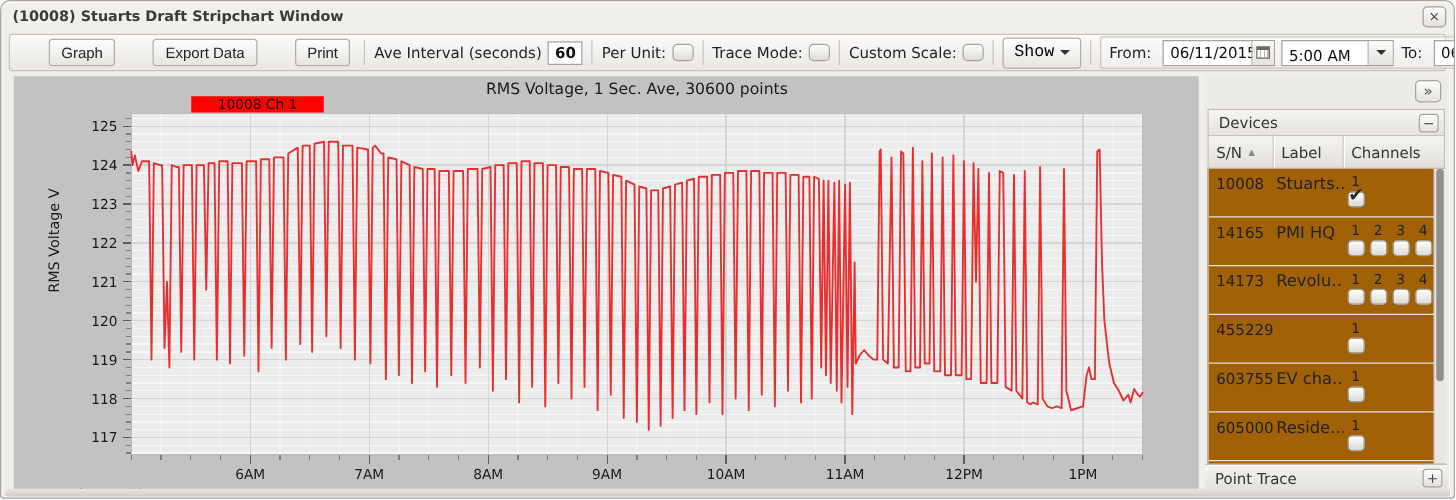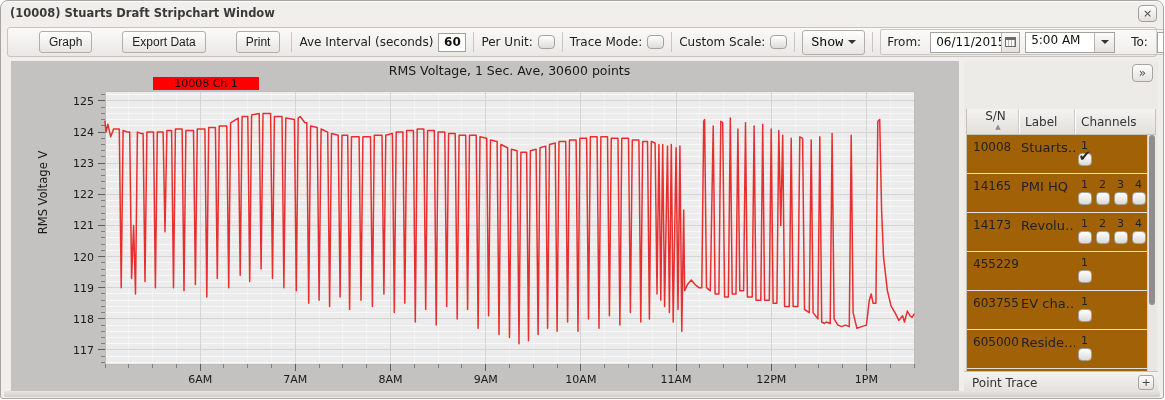--- a/index.html
+++ b/index.html
@@ -25,42 +25,42 @@
   .show-btn{display:flex;align-items:center;gap:5px;padding:4px 8px;border:1px solid #b2afaa;border-radius:3px;
     background:linear-gradient(#fefefe,#e7e5e2);font-family:Liberation Mono, monospace;}
   .tri-down{width:0;height:0;border-left:4px solid transparent;border-right:4px solid transparent;border-top:4px solid #333;}
   .range-group{display:flex;align-items:center;border:1px solid #c9c6c1;border-radius:2px;padding:2px 6px;height:26px;background:rgba(255,255,255,0.25);}
   .datebox{display:flex;align-items:center;border:1px solid #a5a29d;background:#fff;height:21px;margin:0 5px 0 4px;}
   .date-text{padding:0 5px;width:70px;font-size:12px;color:#111;}
   .cal-btn{width:18px;height:19px;border-left:1px solid #b9b6b1;background:linear-gradient(#fbfbfa,#e4e2df);
     display:flex;align-items:center;justify-content:center;}
   .cal-glyph{width:11px;height:10px;border:1px solid #6f6c68;border-top:3px solid #6f6c68;background:
     repeating-linear-gradient(90deg,#fff 0 2px,#b9b6b1 2px 3px);}
-  .timebox{display:flex;align-items:flex-start;border:1px solid #a5a29d;background:#fff;height:21px;margin-right:16px;}
+  .timebox{display:flex;align-items:flex-end;border:1px solid #a5a29d;background:#fff;height:21px;margin-right:6px;}
   .time-text{padding:0 5px;width:68px;font-size:12px;color:#111;}
   .dd-btn{width:20px;height:19px;border-left:1px solid #b9b6b1;background:linear-gradient(#fbfbfa,#e4e2df);
     display:flex;align-items:center;justify-content:center;}
   
   .chart-panel{position:absolute;left:10px;top:60px;width:948px;height:332px;background:#c3c2c0;}
   .chart-svg{position:absolute;left:0;top:0;}
   .legend{position:absolute;left:142px;top:16px;width:106px;height:13px;background:#ff0000;
     font-size:11px;color:#1a0000;text-align:center;line-height:13px;}
   
   .right-panel{position:absolute;left:963px;top:60px;width:194px;height:332px;background:#edebe8;font-size:12px;color:#222;}
   .expand-btn{position:absolute;right:5px;top:3px;width:21px;height:18px;border:1px solid #a7a4a0;border-radius:4px;
     background:linear-gradient(#fdfdfc,#e4e2df);text-align:center;line-height:16px;font-size:12px;color:#555;}
   .sect-header{position:absolute;left:2px;right:2px;top:26px;height:22px;border:1px solid #c5c2be;
     background:linear-gradient(#f6f5f3,#e5e3df);display:flex;align-items:center;padding:0 4px 0 8px;}
   .sect-title{flex:1;font-size:12px;color:#333;}
   .minus-btn,.plus-btn{width:16px;height:15px;border:1px solid #a7a4a0;border-radius:3px;
     background:linear-gradient(#fdfdfc,#e4e2df);text-align:center;line-height:13px;font-size:11px;color:#444;flex:none;}
   .tbl-header{position:absolute;left:2px;right:2px;top:48px;height:26px;display:flex;
     background:linear-gradient(#f4f3f1,#e2e0dc);border:1px solid #c5c2be;border-top:none;}
   .th{display:flex;align-items:center;padding-left:6px;font-size:12px;color:#333;border-right:1px solid #cfccc8;box-shadow:1px 0 0 #fff;}
-  .th-sn{width:52px;flex-direction:column;}.th-label{width:56px;}.th-ch{flex:1;border-right:none;box-shadow:none;}
+  .th-sn{width:52px;}.th-label{width:56px;}.th-ch{flex:1;border-right:none;box-shadow:none;}
   .sort-arrow{font-size:7px;color:#8a8a8a;margin-left:5px;}
   .tbl-body{position:absolute;left:2px;right:2px;top:74px;bottom:22px;background:#a16207;overflow:hidden;
     border-left:1px solid #c5c2be;border-right:2px solid #14532d;}
   .drow{display:flex;height:39px;border-bottom:1px solid #e3e1de;align-items:flex-start;padding-top:5px;}
   .td-sn{width:52px;padding-left:6px;font-size:12px;color:#222;}
   .td-label{width:56px;padding-left:2px;font-size:13px;color:#222;overflow:hidden;white-space:nowrap;}
   .td-ch{flex:1;display:flex;gap:3px;padding-left:2px;}
   .ch-item{display:flex;flex-direction:column;align-items:center;width:15px;flex:none;}
   .ch-num{font-size:11px;color:#222;line-height:11px;margin-bottom:2px;}
   .ch-box{position:relative;width:14px;height:13px;border:1px solid #a2a09b;border-radius:4px;
@@ -348,20 +348,24 @@
         <text x="0" y="0" text-anchor="middle" font-size="11.5" fill="#1a1a1a" font-family="DejaVu Sans, sans-serif" font-weight="normal" transform="translate(36,131.5) rotate(-90)">RMS Voltage V</text>
         <text x="28" y="338" text-anchor="start" font-size="11" fill="#1a1a1a" font-family="DejaVu Sans, sans-serif" font-weight="normal">11 Thu Jun 2015</text>
         <polyline points="94.0,60.2 95.0,71.1 96.9,63.3 99.7,75.8 102.6,68.0 108.3,68.0 110.2,226.7 112.1,69.5 116.8,71.1 118.7,71.1 120.6,217.4 122.6,164.5 124.5,233.0 126.4,71.1 130.2,72.6 132.1,72.6 134.0,220.5 135.9,71.1 142.5,71.1 144.4,226.7 146.3,71.1 152.1,71.1 154.0,170.7 155.9,69.5 160.6,69.5 162.5,226.7 164.4,68.0 171.1,68.0 173.0,229.8 174.9,69.5 182.5,69.5 184.4,223.6 186.3,68.0 193.9,68.0 195.8,236.1 197.7,66.4 204.4,66.4 206.3,217.4 208.2,64.9 215.8,64.9 217.7,226.7 219.6,61.8 227.2,57.1 229.2,214.3 231.1,55.5 236.8,55.5 238.7,220.5 240.6,54.0 248.2,52.4 250.1,208.1 252.0,52.4 259.6,52.4 261.5,217.4 263.4,55.5 271.0,55.5 272.9,226.7 274.8,57.1 283.4,58.6 285.3,229.8 287.2,57.1 289.1,55.5 293.9,61.8 295.8,61.8 297.7,242.3 299.6,64.9 306.2,66.4 308.1,239.2 310.1,68.0 316.7,71.1 318.6,245.4 320.5,72.6 327.2,74.2 329.1,236.1 331.0,74.2 336.7,74.2 338.6,248.5 340.5,75.8 348.1,75.8 350.0,239.2 351.9,75.8 359.5,75.8 361.4,245.4 363.3,74.2 371.0,74.2 372.9,233.0 374.8,74.2 381.4,72.6 383.3,251.6 385.2,71.1 391.9,71.1 393.8,242.3 395.7,69.5 402.4,69.5 404.3,261.0 406.2,68.0 412.8,68.0 414.7,248.5 416.6,69.5 423.3,69.5 425.2,264.1 427.1,71.1 433.8,71.1 435.7,245.4 437.6,72.6 444.2,72.6 446.2,257.9 448.1,74.2 454.7,74.2 456.6,248.5 458.5,74.2 465.2,74.2 467.1,267.2 469.0,75.8 475.7,77.3 477.6,254.8 479.5,78.9 486.1,80.4 488.0,273.4 489.9,83.5 496.6,86.7 498.5,276.5 500.4,88.2 506.1,89.8 508.0,282.8 509.9,91.3 515.6,91.3 517.5,279.7 519.4,89.8 525.1,88.2 527.1,273.4 529.0,86.7 534.7,85.1 536.6,267.2 538.5,83.5 544.2,82.0 546.1,270.3 548.0,80.4 554.7,80.4 556.6,261.0 558.5,78.9 565.1,78.9 567.0,270.3 568.9,77.3 575.6,77.3 577.5,257.9 579.4,75.8 586.1,75.8 588.0,267.2 589.9,75.8 596.5,75.8 598.4,254.8 600.3,77.3 607.0,77.3 608.9,264.1 610.8,77.3 617.5,77.3 619.4,251.6 621.3,78.9 627.9,78.9 629.8,261.0 631.7,80.4 636.5,80.4 638.4,257.9 640.3,80.4 644.1,82.0 646.0,233.0 647.9,83.5 649.8,239.2 651.7,83.5 653.6,245.4 656.5,85.1 658.4,251.6 660.3,83.5 662.2,261.0 665.1,86.7 667.0,248.5 668.9,85.1 670.8,270.3 672.7,148.9 673.6,229.8 676.5,223.6 680.3,219.0 684.1,223.6 687.9,226.7 690.8,226.7 692.7,60.2 693.6,58.6 695.5,226.7 699.3,229.8 702.2,64.9 704.1,233.0 707.9,233.0 709.8,60.2 711.7,61.8 713.6,236.1 717.4,236.1 719.3,57.1 721.2,233.0 725.0,233.0 726.9,68.0 728.8,229.8 732.6,229.8 734.5,61.8 736.4,236.1 741.2,236.1 743.1,64.9 745.0,239.2 749.8,239.2 751.7,63.3 753.6,239.2 758.3,239.2 760.2,68.0 762.1,242.3 765.9,242.3 767.8,69.5 769.8,164.5 771.7,74.2 773.6,245.4 778.3,245.4 780.2,77.3 782.1,245.4 786.9,245.4 788.8,75.8 791.6,77.3 793.5,248.5 798.3,251.6 800.2,78.9 802.1,251.6 806.9,257.9 808.8,75.8 810.7,261.0 813.5,262.5 815.4,261.0 819.2,262.5 821.1,72.6 823.1,257.9 826.9,264.1 830.7,265.6 834.5,264.1 838.3,265.6 840.2,74.2 842.1,251.6 845.9,267.2 850.7,265.6 855.4,264.1 858.3,239.2 860.2,233.0 862.1,242.3 864.9,242.3 866.8,60.2 868.7,58.6 870.6,148.9 872.5,195.6 876.4,229.8 880.2,245.4 884.0,251.6 887.8,259.4 891.6,254.8 893.5,261.0 896.3,250.1 899.2,254.8 901.1,256.3 903.0,253.2" fill="none" stroke="#e82f2f" stroke-width="1.5" stroke-linejoin="round" stroke-linecap="round"></polyline>
       </svg>
     <div class="legend">10008 Ch 1</div>
   </div>
 
   <div class="right-panel">
     <div class="expand-btn">»</div>
 
+    <div class="sect-header">
+      <span class="sect-title">Devices</span>
+      <div class="minus-btn">−</div>
+    </div>
 
     <div class="tbl-header">
       <div class="th th-sn">
         <span>S/N</span>
         <span class="sort-arrow">▲</span>
       </div>
       <div class="th th-label">Label</div>
       <div class="th th-ch">Channels</div>
     </div>
 

